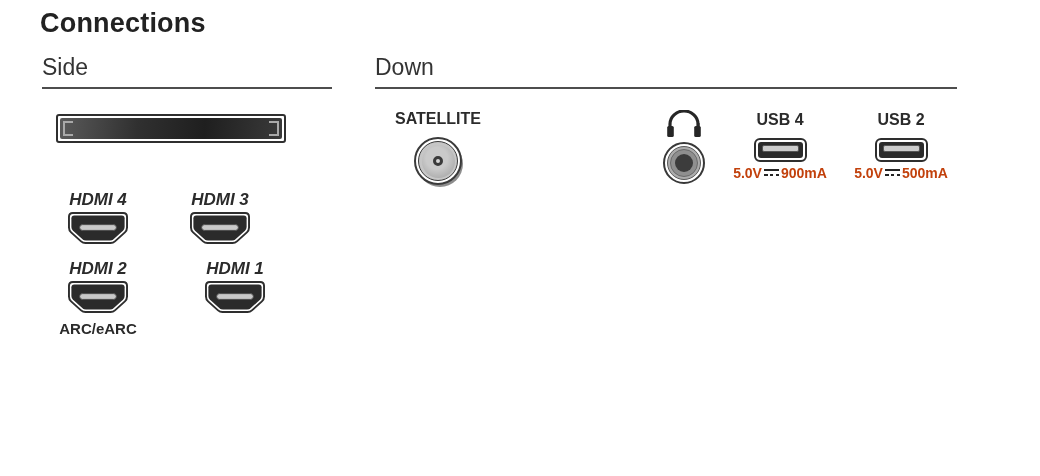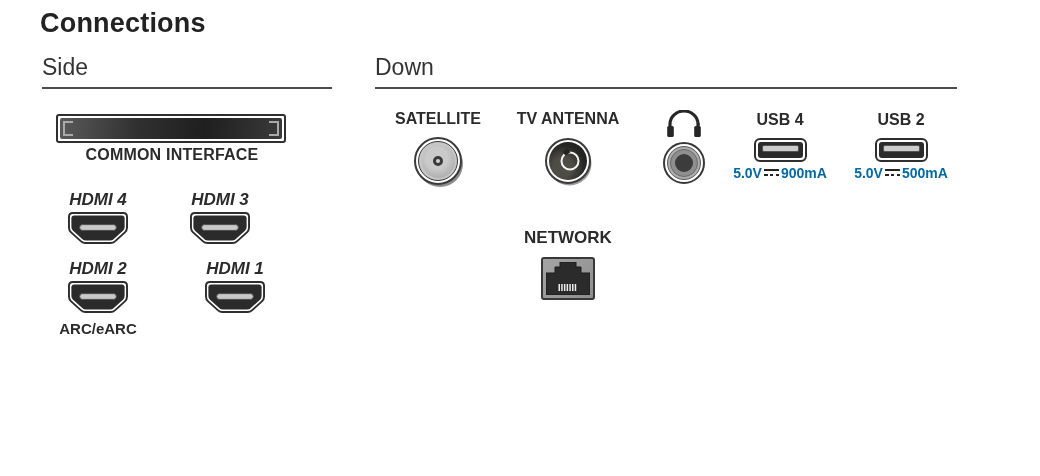--- a/index.html
+++ b/index.html
@@ -60,21 +60,21 @@
   .jack-center{position:absolute;width:18px;height:18px;top:50%;left:50%;transform:translate(-50%,-50%);
                border-radius:50%;background:#3c3c3c;}
 
   
   .usb-conn{position:relative;width:53px;height:24px;margin-top:8px;border:2px solid #2e2e2e;border-radius:6px;
             background:#fff;box-sizing:border-box;}
   .usb-inner{position:absolute;inset:2px;background:#2b2b2b;border-radius:3px;}
   .usb-inner::before{content:'';position:absolute;left:4px;right:4px;top:3px;height:5px;background:#cccccc;
             border:1px solid #555;border-radius:2px;}
   .usb-rating{display:flex;align-items:center;justify-content:center;margin-top:3px;
-              font-size:14px;font-weight:700;line-height:16px;color:#0369a1;white-space:nowrap;}
+              font-size:14px;font-weight:700;line-height:16px;color:#c2410c;white-space:nowrap;}
   .dc-symbol{display:inline-block;position:relative;width:17px;height:11px;margin:0 1px;}
   .dc-symbol::before{content:'';position:absolute;left:1px;right:1px;top:1px;height:2.5px;background:#242424;}
   .dc-symbol::after{content:'';position:absolute;left:1px;right:1px;top:6px;height:2.5px;
       background:repeating-linear-gradient(90deg,#242424 0 3.5px,transparent 3.5px 5.8px);}
 
   
   .toslink{position:relative;width:42px;height:42px;margin-top:3px;border:2px solid #262626;border-radius:5px;
            background:#3f3f3f;box-sizing:border-box;display:flex;align-items:center;justify-content:center;}
 
   
@@ -88,21 +88,20 @@
 <div class="stage">
 
   <div class="abs page-title">Connections</div>
 
   <div class="abs section-heading" style="left:42px;">Side</div>
   <div class="abs section-rule" style="left:42px;width:290px;"></div>
 
   <div class="abs ci-slot">
     <div class="ci-inner"></div>
   </div>
-  <div class="abs ci-label">COMMON INTERFACE</div>
 
   <div class="item hdmi-item" style="left:53px;top:190px;">
     <div class="port-label">HDMI 4</div>
     <svg width="60" height="32" viewBox="0 0 62 33">
       <path d="M5 1 H57 Q61 1 61 5 V16 Q61 19 58.8 21 L48.5 30.3 Q46.6 32 44 32 H18 Q15.4 32 13.5 30.3 L3.2 21 Q1 19 1 16 V5 Q1 1 5 1 Z" fill="#ffffff" stroke="#2e2e2e" stroke-width="2"></path>
       <path d="M6.5 3.5 H55.5 Q58.5 3.5 58.5 6.5 V15.5 Q58.5 17.8 56.8 19.4 L47 28.2 Q45.5 29.5 43.4 29.5 H18.6 Q16.5 29.5 15 28.2 L5.2 19.4 Q3.5 17.8 3.5 15.5 V6.5 Q3.5 3.5 6.5 3.5 Z" fill="#2b2b2b"></path>
       <rect x="12" y="13" width="38" height="6" rx="3" fill="#c9c9c9" stroke="#4a4a4a" stroke-width="1"></rect>
     </svg>
   </div>
 
@@ -141,28 +140,20 @@
     <div class="port-label">SATELLITE</div>
     <div class="coax sat-outer">
       <div class="sat-ring">
         <div class="sat-disc">
           <div class="sat-pin"></div>
         </div>
       </div>
     </div>
   </div>
 
-  <div class="item" style="left:506px;top:109px;width:124px;">
-    <div class="port-label">TV ANTENNA</div>
-    <div class="coax ant-outer">
-      <div class="ant-disc">
-        <div class="ant-ring"></div>
-      </div>
-    </div>
-  </div>
 
   <div class="item" style="left:653px;top:110px;width:62px;">
     <svg class="hp-icon" width="38" height="29" viewBox="0 0 38 29">
       <path d="M5 24 V14 A14 13 0 0 1 33 14 V24" fill="none" stroke="#262626" stroke-width="3.2"></path>
       <rect x="2.2" y="16" width="6.6" height="11" rx="1.6" fill="#262626"></rect>
       <rect x="29.2" y="16" width="6.6" height="11" rx="1.6" fill="#262626"></rect>
       <rect x="32" y="13" width="2.5" height="3.5" fill="#262626"></rect>
     </svg>
     <div class="jack-outer">
       <div class="jack-ring"></div>
@@ -189,31 +180,14 @@
       <div class="usb-inner"></div>
     </div>
     <div class="usb-rating">
       <span>5.0V</span>
       <span class="dc-symbol"></span>
       <span>500mA</span>
     </div>
   </div>
 
 
-  <div class="item" style="left:512px;top:228px;width:112px;">
-    <div class="port-label" style="font-size:17px;">NETWORK</div>
-    <div class="rj45">
-      <svg width="44" height="33" viewBox="0 0 44 33">
-        <polygon points="0,11 9,11 9,5 14,5 14,0 30,0 30,5 35,5 35,11 44,11 44,33 0,33" fill="#2b2b2b" stroke="#1c1c1c" stroke-width="1"></polygon>
-        <g fill="#ededed">
-          <rect x="12.5" y="22" width="1.5" height="7"></rect>
-          <rect x="15.2" y="22" width="1.5" height="7"></rect>
-          <rect x="17.9" y="22" width="1.5" height="7"></rect>
-          <rect x="20.6" y="22" width="1.5" height="7"></rect>
-          <rect x="23.3" y="22" width="1.5" height="7"></rect>
-          <rect x="26.0" y="22" width="1.5" height="7"></rect>
-          <rect x="28.7" y="22" width="1.5" height="7"></rect>
-        </g>
-      </svg>
-    </div>
-  </div>
 
 </div>
 
 </body></html>

